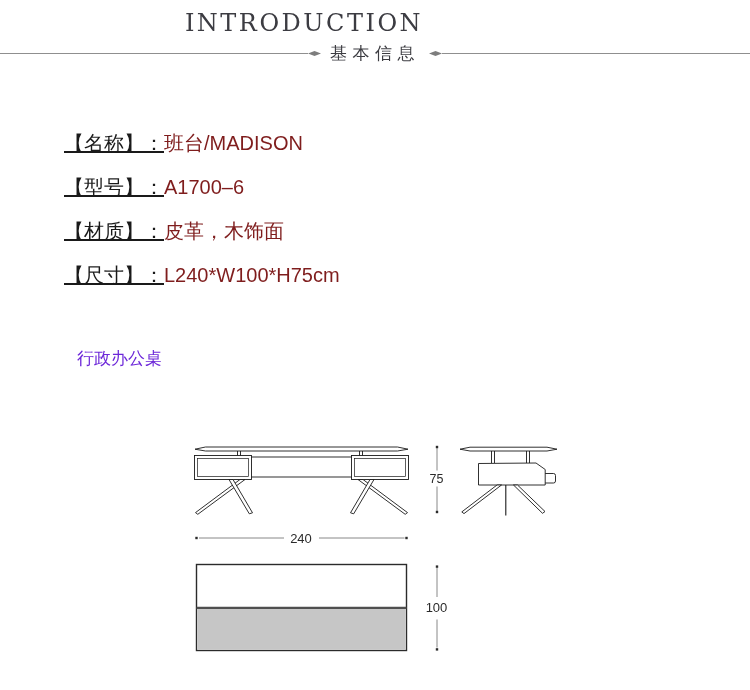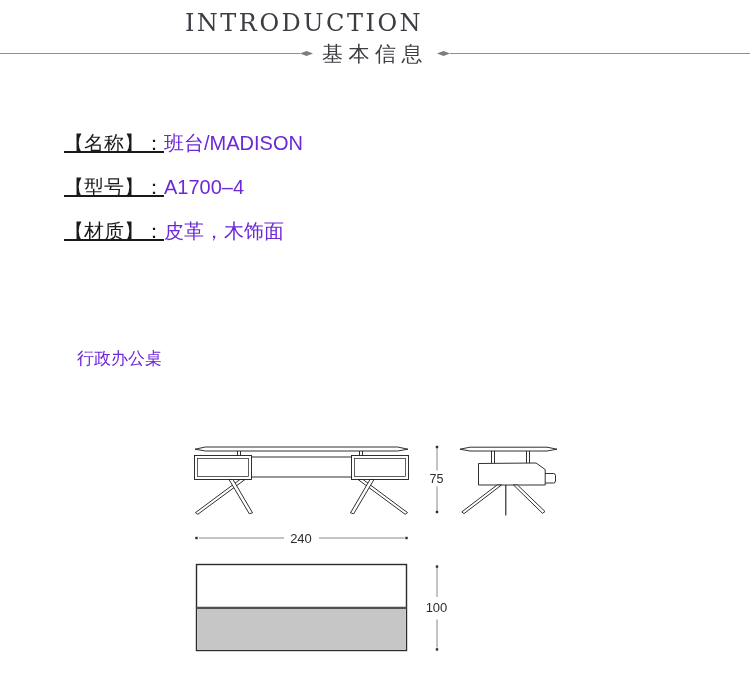--- a/index.html
+++ b/index.html
@@ -19,30 +19,30 @@
     position:absolute;top:44px;left:0;width:750px;height:19px;
     display:flex;align-items:center;
   }
   .sep-line{flex:1;height:1px;background:#8f8f8f;}
   .diamond{
     width:13px;height:5px;background:#7d7d7d;flex:0 0 auto;
     clip-path:polygon(0 50%,50% 0,100% 50%,50% 100%);
   }
   .subtitle-text{
     flex:0 0 auto;margin:0 9px;
-    font-size:21px;letter-spacing:5.5px;color:#3d3d42;font-weight:500;
+    font-size:17px;letter-spacing:5.5px;color:#3d3d42;font-weight:500;
     line-height:19px;white-space:nowrap;
   }
   .specs{position:absolute;top:130px;left:64px;}
   .spec-row{
     font-size:20px;line-height:27px;margin-bottom:17px;
     color:#1a1a1a;white-space:nowrap;
   }
   .spec-label{color:#1a1a1a;text-decoration:underline;}
-  .spec-value{color:#6d28d9;}
+  .spec-value{color:#7f1d1d;}
   .description{
     position:absolute;top:350px;left:77px;
     font-size:17px;line-height:18px;color:#6d28d9;
   }
   .diagram-svg{position:absolute;top:425px;left:0;}
   .dim-text{
     font-family:"Liberation Sans","DejaVu Sans",sans-serif;
     font-size:12.5px;fill:#2b2b2b;
   }
   .dim-text-lg{
@@ -58,22 +58,23 @@
 <div class="subtitle-row">
   <div class="sep-line"></div>
   <div class="diamond"></div>
   <div class="subtitle-text">基本信息</div>
   <div class="diamond"></div>
   <div class="sep-line"></div>
 </div>
 
 <div class="specs">
   <div class="spec-row"><span class="spec-label">【名称】：</span><span class="spec-value">班台/MADISON</span></div>
-  <div class="spec-row"><span class="spec-label">【型号】：</span><span class="spec-value">A1700–4</span></div>
+  <div class="spec-row"><span class="spec-label">【型号】：</span><span class="spec-value">A1700–6</span></div>
   <div class="spec-row"><span class="spec-label">【材质】：</span><span class="spec-value">皮革，木饰面</span></div>
+  <div class="spec-row"><span class="spec-label">【尺寸】：</span><span class="spec-value">L240*W100*H75cm</span></div>
 </div>
 
 <div class="description">行政办公桌</div>
 
 <svg class="diagram-svg" width="750" height="245" viewBox="0 0 750 245">
 
   <g fill="#ffffff" stroke="#1a1a1a" stroke-width="0.9" stroke-linejoin="miter">
     <path d="M195,24.2 L205.5,22 L397.5,22 L408,24.2 L397.5,26 L205.5,26 Z"></path>
     <path fill="none" d="M237.5,26 V31 M240.5,26 V31 M359.5,26 V31 M362.5,26 V31"></path>
     <rect x="196.5" y="32" width="210" height="20"></rect>

